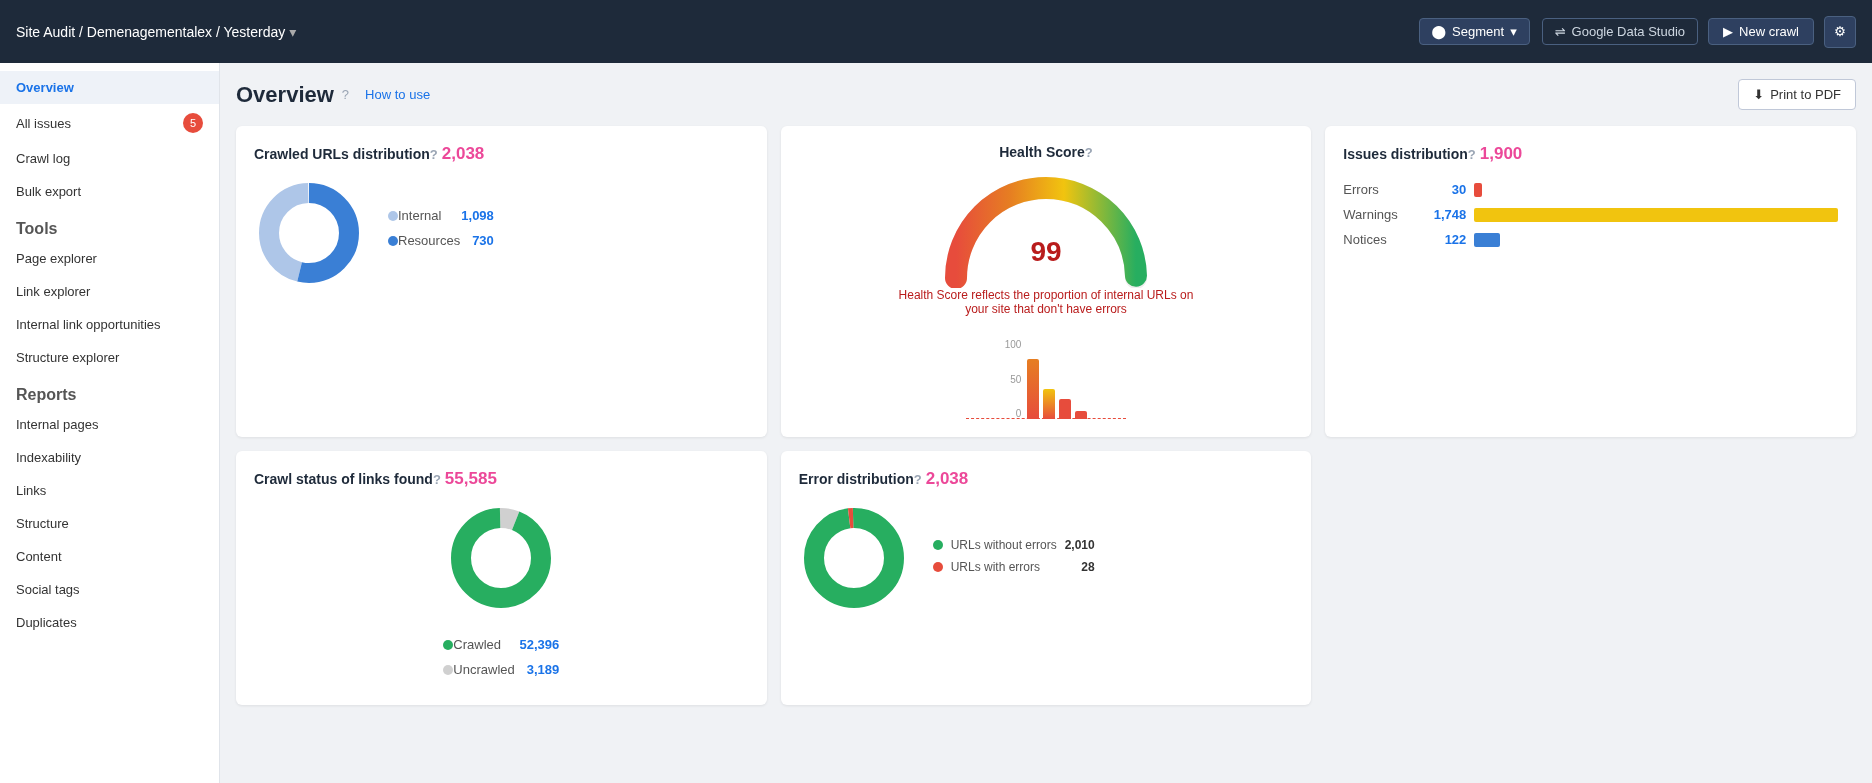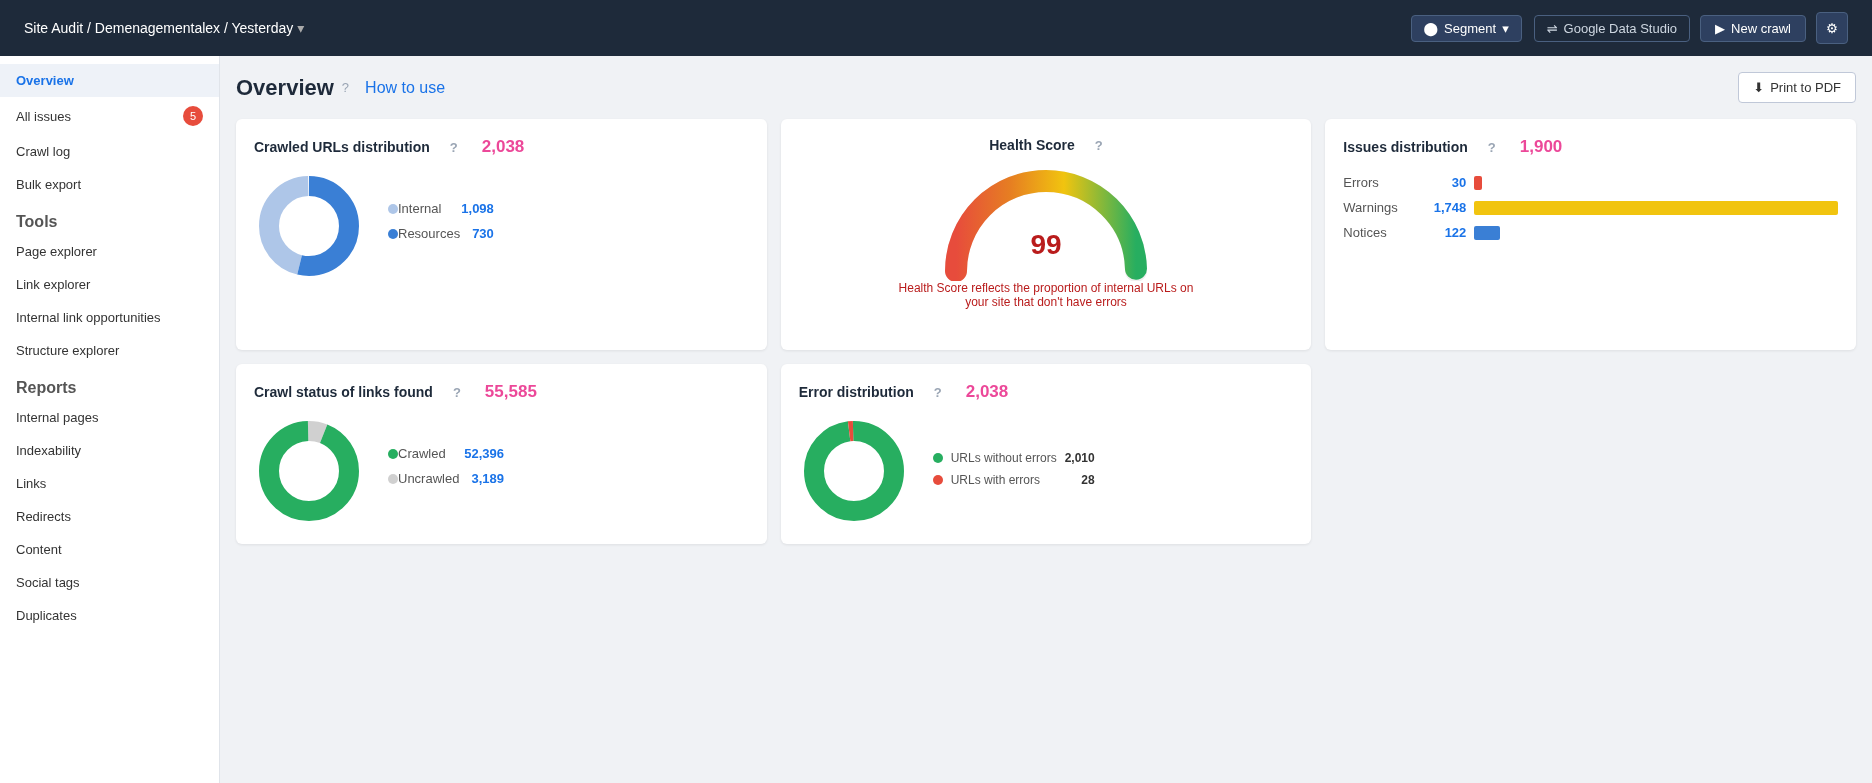--- a/index.html
+++ b/index.html
@@ -2,24 +2,24 @@
 <html><head>
   <meta charset="utf-8">
   <style>
     * { box-sizing: border-box; margin: 0; padding: 0; }
     body { font-family: Arial, sans-serif; font-size: 13px; background: #f0f2f5; color: #333; }
 
     
     .topnav {
       background: #1e2a3a;
       color: #fff;
-      height: 56px;
-      display: flex;
-      align-items: center;
-      padding: 0 24px;
+      height: 63px;
+      display: flex;
+      align-items: center;
+      padding: 0 16px;
       gap: 12px;
     }
     .topnav-breadcrumb {
       font-size: 14px;
       color: #cdd6e0;
       flex: 1;
     }
     .topnav-breadcrumb span { color: #fff; font-weight: 500; }
     .segment-btn {
       background: #2e4060;
@@ -140,21 +140,21 @@
       align-items: center;
       gap: 8px;
     }
     .page-title {
       font-size: 22px;
       font-weight: 700;
       color: #1e2a3a;
     }
     .how-to-use-btn {
       color: #1a73e8;
-      font-size: 16px;
+      font-size: 13px;
       cursor: pointer;
       display: flex;
       align-items: center;
       gap: 4px;
       border: none;
       background: none;
       padding: 4px 8px;
     }
     .print-btn {
       background: #fff;
@@ -180,21 +180,21 @@
       border-radius: 6px;
       padding: 18px;
       box-shadow: 0 1px 3px rgba(0,0,0,0.08);
     }
     .card-title {
       font-size: 14px;
       font-weight: 600;
       color: #1e2a3a;
       display: flex;
       align-items: center;
-      gap: 20px;
+      gap: 0;
       margin-bottom: 4px;
     }
     .card-title-num {
       color: #ec4899;
       font-size: 17px;
       margin-left: 4px;
     }
     .help-icon {
       color: #9aa5b4;
       font-size: 13px;
@@ -285,20 +285,21 @@
     }
     .error-legend-label { color: #555; flex: 1; }
     .error-legend-val { color: #333; font-weight: 600; }
 
     
     .crawl-status-inner {
       display: flex;
       align-items: center;
       gap: 24px;
       margin-top: 14px;
+      flex-direction: column;
     }
   </style>
 </head>
 <body>
 
 <div class="topnav">
   <div class="topnav-breadcrumb">
     <span>Site Audit / Demenagementalex / Yesterday</span>
     <span style="color:#aaa"> ▾</span>
   </div>
@@ -357,21 +358,21 @@
     <div class="sidebar-item">
       <span>Internal pages</span>
     </div>
     <div class="sidebar-item">
       <span>Indexability</span>
     </div>
     <div class="sidebar-item">
       <span>Links</span>
     </div>
     <div class="sidebar-item">
-      <span>Redirects</span>
+      <span>Structure</span>
     </div>
     <div class="sidebar-item">
       <span>Content</span>
     </div>
     <div class="sidebar-item">
       <span>Social tags</span>
     </div>
     <div class="sidebar-item">
       <span>Duplicates</span>
     </div>
@@ -444,20 +445,34 @@
             </defs>
 
             <path d="M 20 110 A 90 90 0 0 1 200 110" fill="none" stroke="#eee" stroke-width="22" stroke-linecap="round"></path>
 
             <path d="M 20 110 A 90 90 0 0 1 200 110" fill="none" stroke="url(#gaugeGrad)" stroke-width="22" stroke-linecap="round" stroke-dasharray="280 10"></path>
           </svg>
           <div style="position:absolute;bottom:20px;left:50%;transform:translateX(-50%);font-size:28px;font-weight:700;color:#b91c1c;">99</div>
         </div>
         <p class="health-desc">Health Score reflects the proportion of internal URLs on your site that don't have errors</p>
 
+        <div style="display:flex;gap:4px;justify-content:center;align-items:flex-end;margin-top:4px;">
+          <div style="display:flex;flex-direction:column;justify-content:space-between;height:80px;font-size:10px;color:#999;text-align:right;margin-right:2px;">
+            <span>100</span>
+            <span>50</span>
+            <span>0</span>
+          </div>
+
+          <div style="width:12px;height:60px;background:linear-gradient(to top,#e74c3c,#e67e22);border-radius:2px 2px 0 0;"></div>
+          <div style="width:12px;height:30px;background:linear-gradient(to top,#e74c3c,#f1c40f);border-radius:2px 2px 0 0;"></div>
+          <div style="width:12px;height:20px;background:#e74c3c;border-radius:2px 2px 0 0;"></div>
+          <div style="width:12px;height:8px;background:#e74c3c;border-radius:2px 2px 0 0;"></div>
+
+          <div style="width:160px;border-top:1px dashed #e74c3c;position:absolute;margin-top:72px;"></div>
+        </div>
       </div>
 
       <div class="card">
         <div class="card-title">
           <span>Issues distribution</span>
           <span class="help-icon">?</span>
           <span class="card-title-num">1,900</span>
         </div>
         <div class="issues-dist-row">
           <div class="issue-row">

